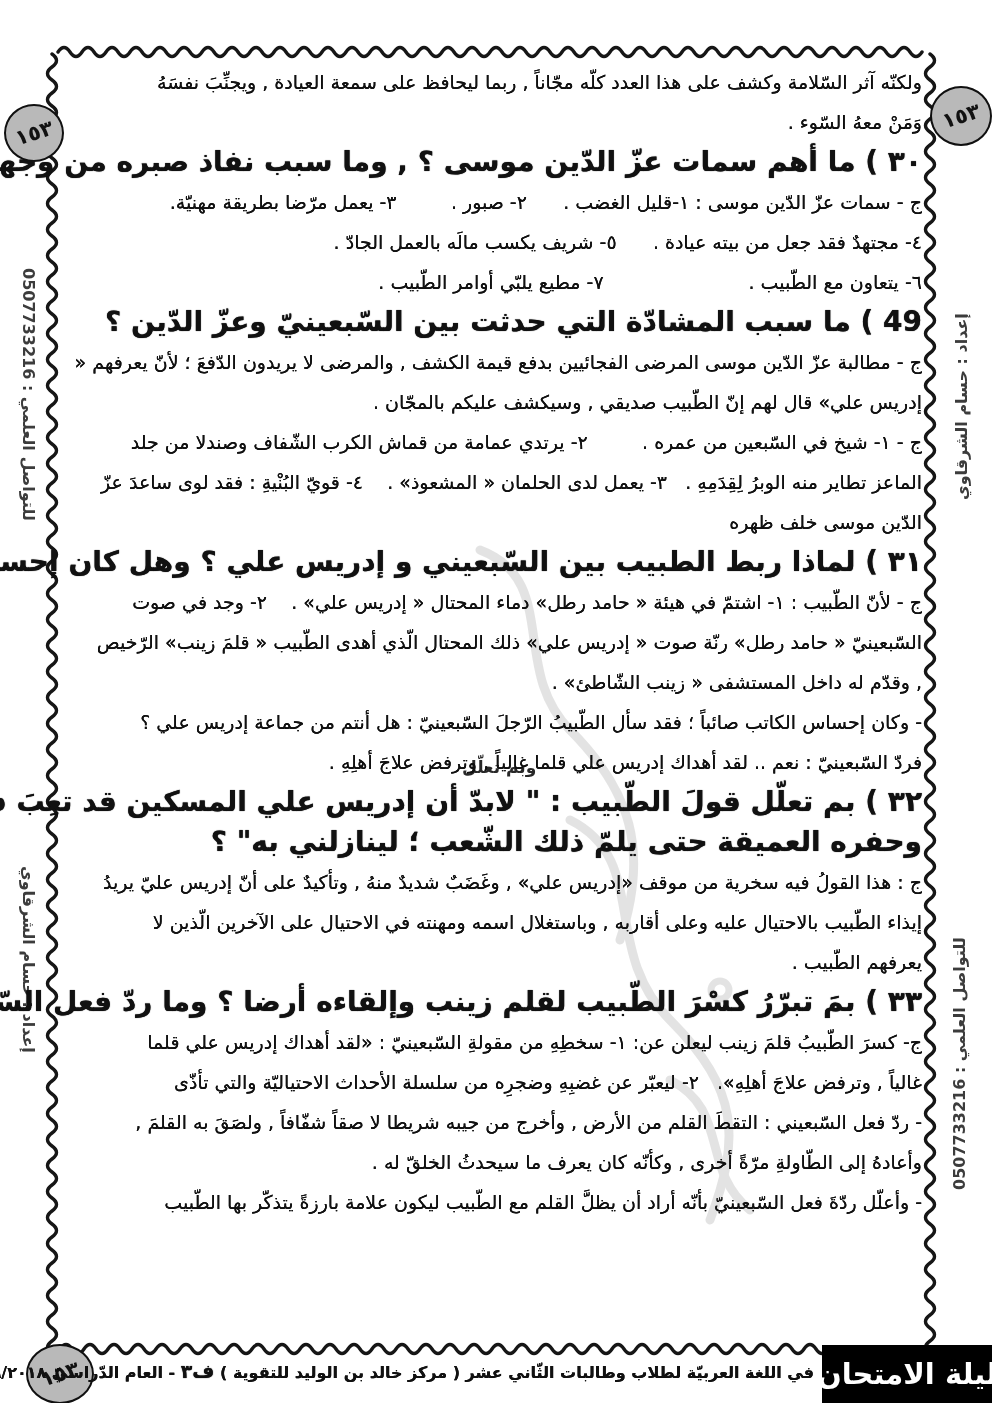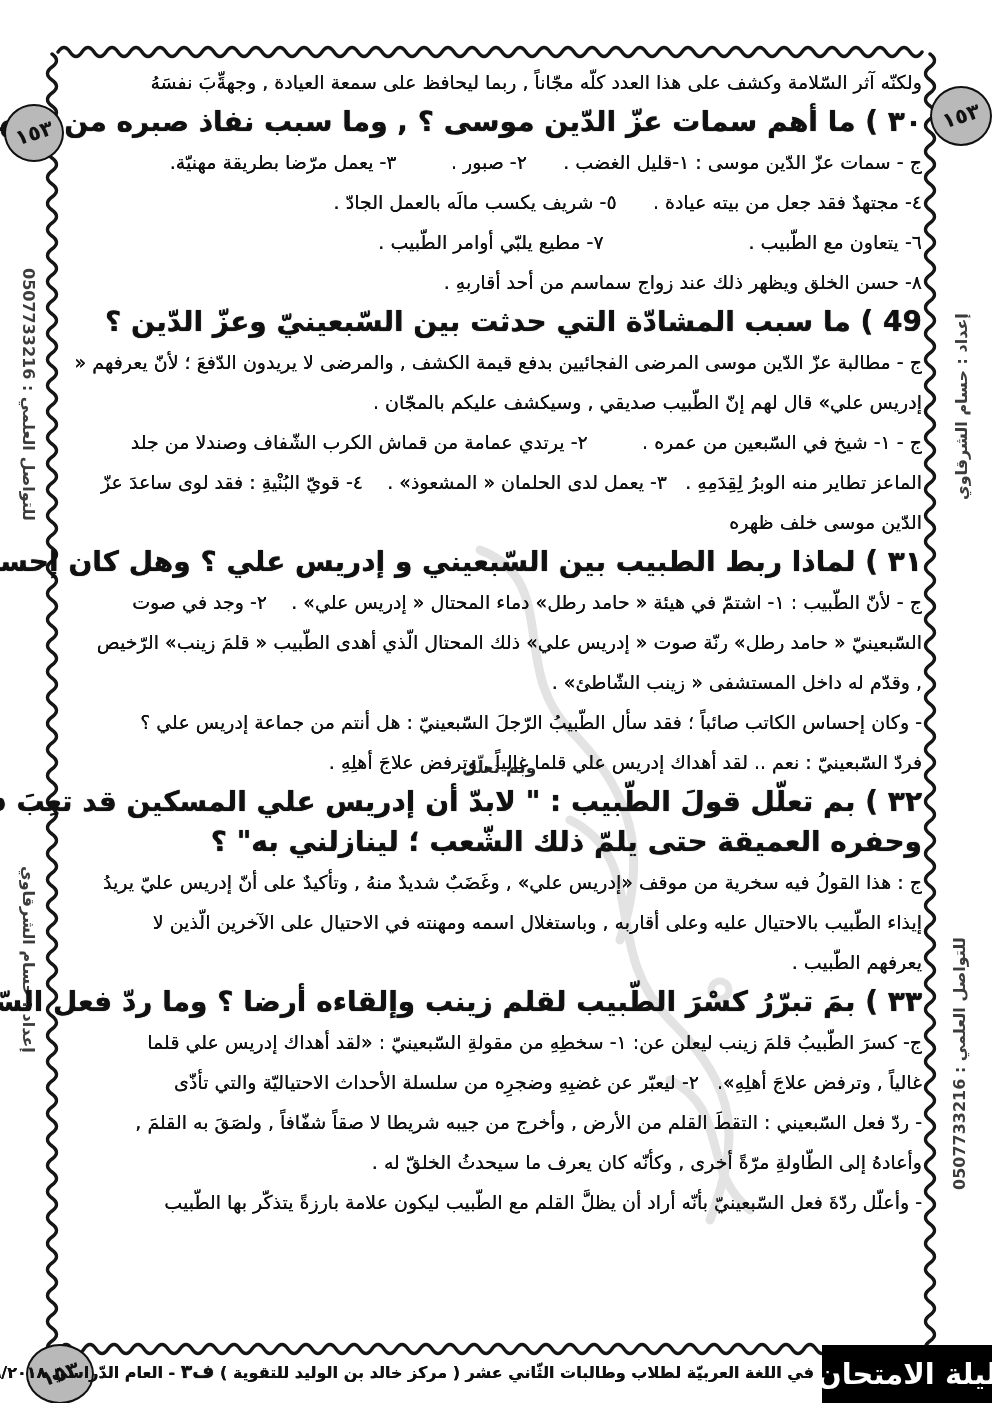--- a/index.html
+++ b/index.html
@@ -63,26 +63,26 @@
 <div class="badge" style="left:26px;top:1344px;width:64px;height:56px;">
   <span>١٥٣</span>
 </div>
 
 <div class="side rot-cw" style="left:38px;top:268px;">للتواصل العلمي : 0507733216</div>
 <div class="side rot-cw" style="left:38px;top:866px;">إعداد : حسام الشرقاوي</div>
 <div class="side rot-ccw" style="left:952px;top:500px;">إعداد : حسام الشرقاوي</div>
 <div class="side rot-ccw" style="left:950px;top:1190px;">للتواصل العلمي : 0507733216</div>
 
 <div id="content">
-    <div class="line">ولكنّه آثر السّلامة وكشف على هذا العدد كلّه مجّاناً , ربما ليحافظ على سمعة العيادة , وجهةِّبَ نفسَهُ</div>
+    <div class="line">ولكنّه آثر السّلامة وكشف على هذا العدد كلّه مجّاناً , ربما ليحافظ على سمعة العيادة , ويجنِّبَ نفسَهُ</div>
+    <div class="line">وَمَنْ معهُ السّوء .</div>
     <div class="line head">٣٠ ) ما أهم سمات عزّ الدّين موسى ؟ , وما سبب نفاذ صبره من وجهة نظرك ؟</div>
     <div class="line">ج - سمات عزّ الدّين موسى : ١-قليل الغضب .&nbsp;&nbsp;&nbsp;&nbsp;&nbsp;&nbsp;٢- صبور .&nbsp;&nbsp;&nbsp;&nbsp;&nbsp;&nbsp;&nbsp;&nbsp;&nbsp;٣- يعمل مرّضا بطريقة مهنيّة.</div>
     <div class="line">٤- مجتهدٌ فقد جعل من بيته عيادة .&nbsp;&nbsp;&nbsp;&nbsp;&nbsp;&nbsp;٥- شريف يكسب مالَه بالعمل الجادّ .</div>
     <div class="line">٦- يتعاون مع الطّبيب .&nbsp;&nbsp;&nbsp;&nbsp;&nbsp;&nbsp;&nbsp;&nbsp;&nbsp;&nbsp;&nbsp;&nbsp;&nbsp;&nbsp;&nbsp;&nbsp;&nbsp;&nbsp;&nbsp;&nbsp;&nbsp;&nbsp;&nbsp;&nbsp;٧- مطيع يلبّي أوامر الطّبيب .</div>
-    <div class="line">٨- حسن الخلق ويظهر ذلك عند زواج سماسم من أحد أقاربهِ .</div>
     <div class="line head">49 ) ما سبب المشادّة التي حدثت بين السّبعينيّ وعزّ الدّين ؟</div>
     <div class="line">ج - مطالبة عزّ الدّين موسى المرضى الفجائيين بدفع قيمة الكشف , والمرضى لا يريدون الدّفعَ ؛ لأنّ يعرفهم «</div>
     <div class="line center">إدريس علي» قال لهم إنّ الطّبيب صديقي , وسيكشف عليكم بالمجّان .</div>
     <div class="line">ج - ١- شيخ في السّبعين من عمره .&nbsp;&nbsp;&nbsp;&nbsp;&nbsp;&nbsp;&nbsp;&nbsp;&nbsp;٢- يرتدي عمامة من قماش الكرب الشّفاف وصندلا من جلد</div>
     <div class="line">الماعز تطاير منه الوبرُ لِقِدَمِهِ .&nbsp;&nbsp;&nbsp;٣- يعمل لدى الحلمان « المشعوذ» .&nbsp;&nbsp;&nbsp;&nbsp;٤- قويّ البُنْيةِ : فقد لوى ساعدَ عزّ</div>
     <div class="line">الدّين موسى خلف ظهره</div>
     <div class="line head">٣١ ) لماذا ربط الطبيب  بين السّبعيني و إدريس علي ؟ وهل كان إحساسه صائبا ؟ وضّح ذلك .</div>
     <div class="line">ج - لأنّ الطّبيب : ١- اشتمّ في هيئة « حامد رطل» دماء المحتال « إدريس علي» .&nbsp;&nbsp;&nbsp;&nbsp;٢- وجد في صوت</div>
     <div class="line">السّبعينيّ « حامد رطل»  رنّة صوت « إدريس علي» ذلك المحتال الّذي أهدى الطّبيب « قلمَ زينب» الرّخيص</div>
     <div class="line center">, وقدّم له داخل المستشفى « زينب الشّاطئ» .</div>

